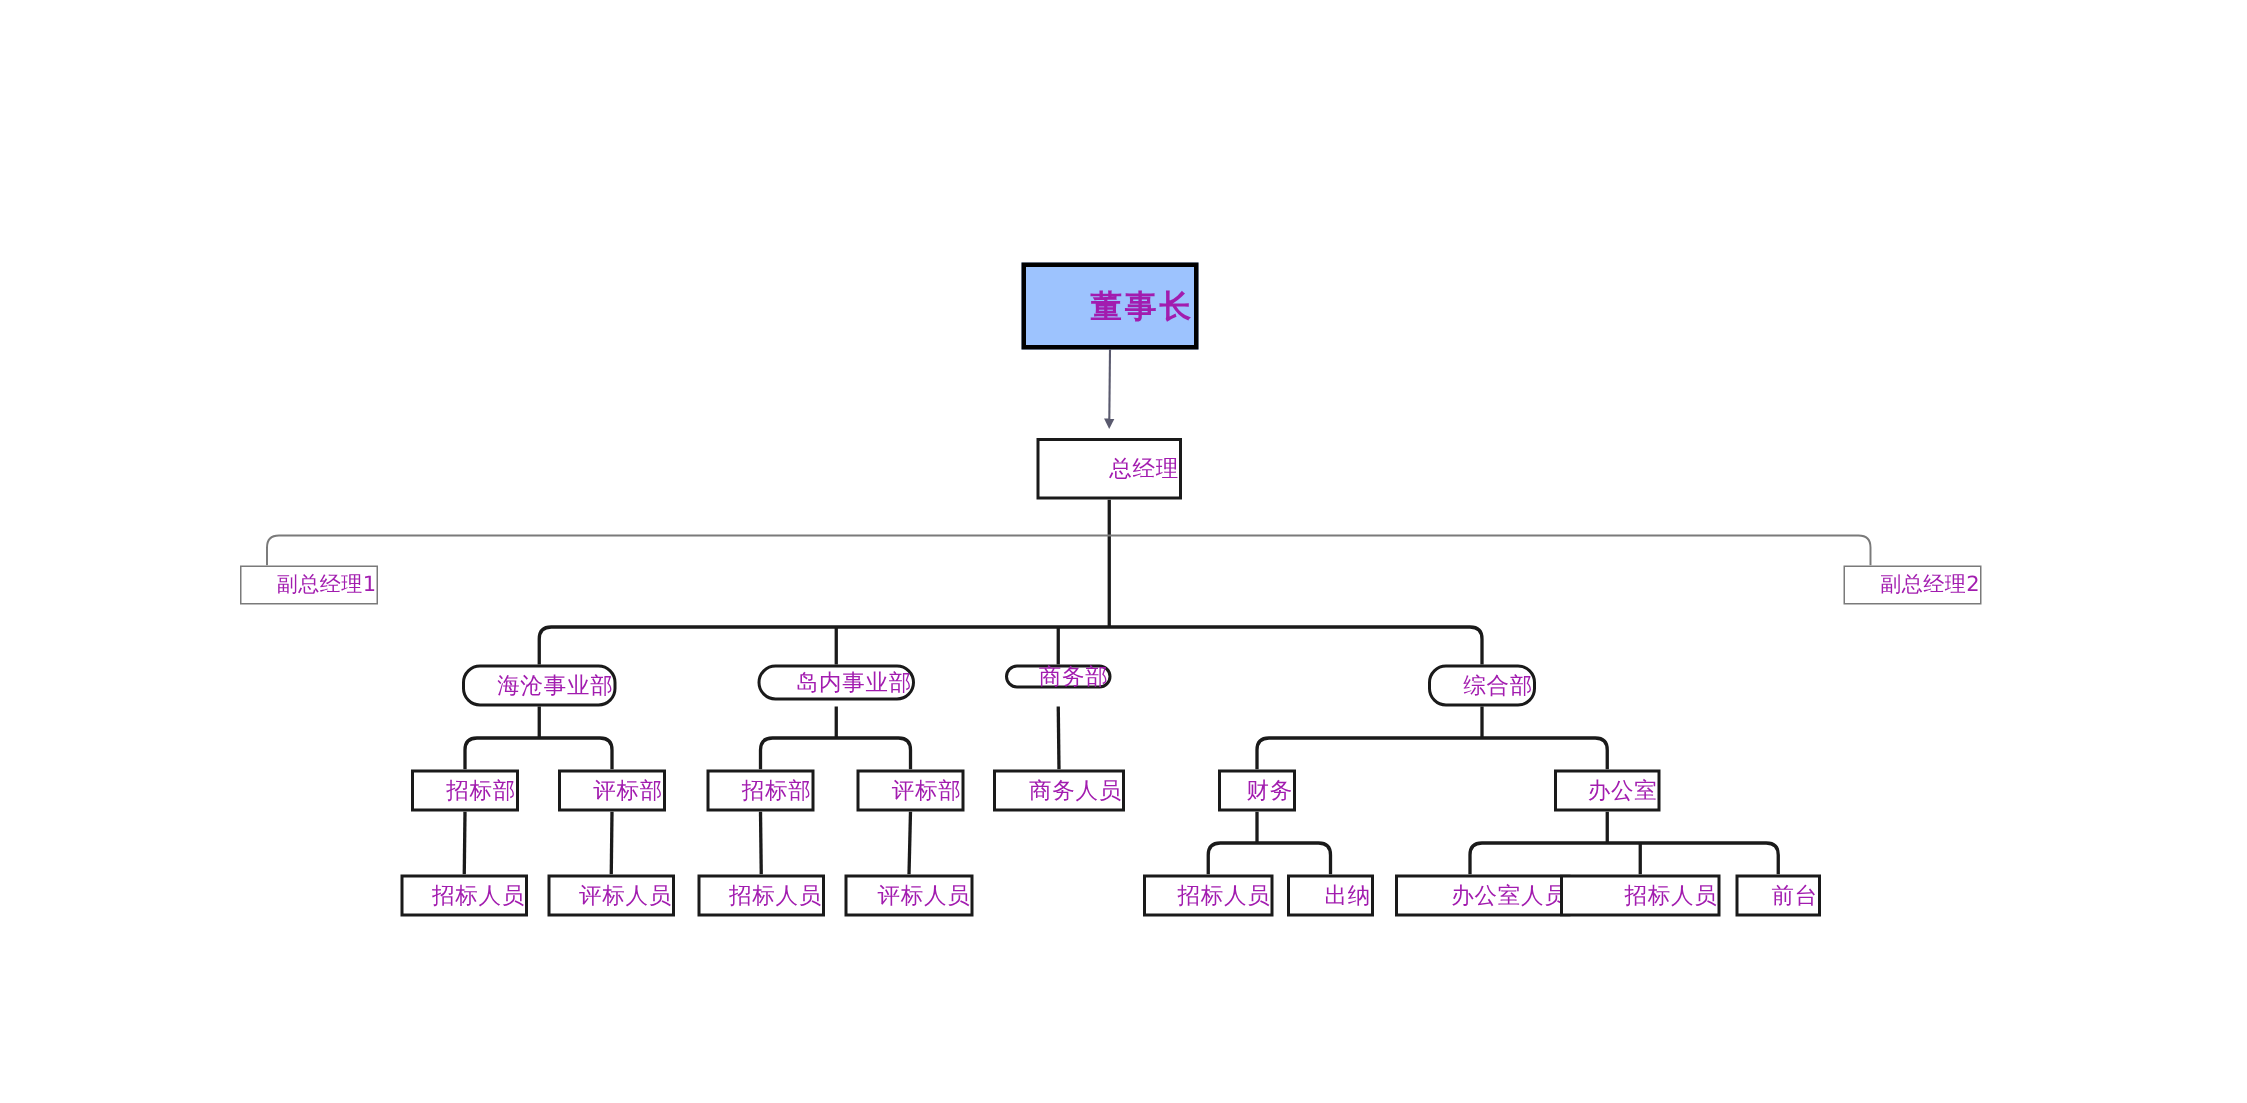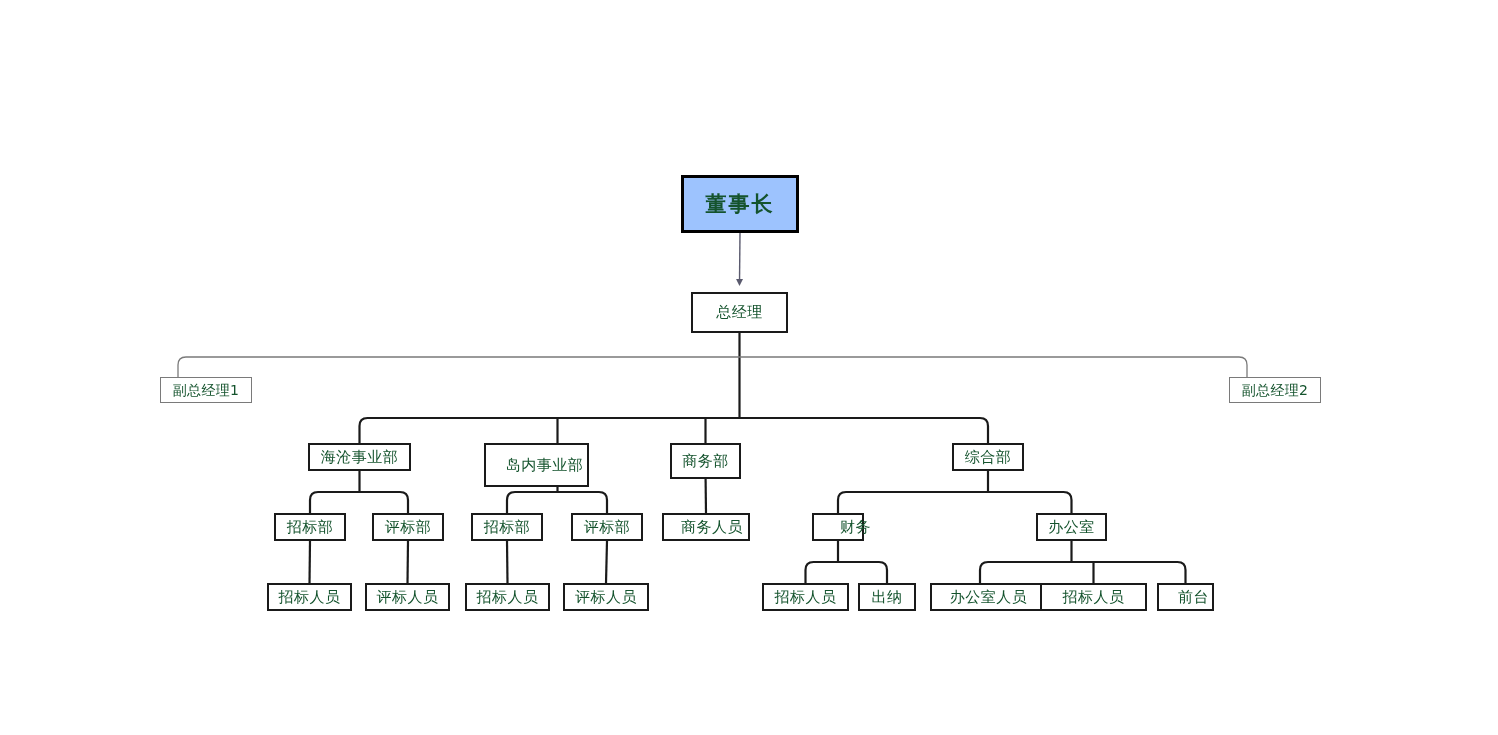--- a/index.html
+++ b/index.html
@@ -24,43 +24,44 @@
     top: 0;
     width: 1498px;
     height: 735px;
     pointer-events: none;
   }
   .node {
     position: absolute;
     box-sizing: border-box;
     display: flex;
     align-items: center;
-    justify-content: center;
+    justify-content: flex-end;
     background: #ffffff;
     border: 2px solid #1a1a1a;
-    color: #14532d;
+    color: #a21caf;
     font-size: 15px;
     line-height: 1;
     white-space: nowrap;
     letter-spacing: 0.5px;
   }
   .node.root {
     background: #9dc3fe;
     border: 3px solid #000000;
     font-size: 21px;
     font-weight: bold;
     letter-spacing: 2px;
   }
   .node.thin {
     border: 1px solid #7a7a7a;
     font-size: 14px;
     letter-spacing: 0.3px;
   }
   .node.lvl2 {
     font-size: 15px;
+    border-radius: 12px;
   }
 </style>
 </head>
 <body>
 
 <div id="canvas">
   <svg id="connectors" viewBox="0 0 1498 735" xmlns="http://www.w3.org/2000/svg">
     <defs>
       <marker id="arrowhead" markerWidth="8" markerHeight="8" refX="4" refY="4" orient="auto" markerUnits="userSpaceOnUse">
         <path d="M0,0.5 L7,4 L0,7.5 z" fill="#5a5a6e"></path>
@@ -100,24 +101,24 @@
       </div>
       <div class="node thin" style="left: 160px; top: 377px; width: 92px; height: 26px;">
         <span>副总经理1</span>
       </div>
       <div class="node thin" style="left: 1229px; top: 377px; width: 92px; height: 26px;">
         <span>副总经理2</span>
       </div>
       <div class="node lvl2" style="left: 308px; top: 443px; width: 103px; height: 28px;">
         <span>海沧事业部</span>
       </div>
-      <div class="node lvl2" style="left: 484px; top: 443px; width: 105px; height: 44px; padding-left: 16px;">
+      <div class="node lvl2" style="left: 505px; top: 443px; width: 105px; height: 24px; padding-left: 16px;">
         <span>岛内事业部</span>
       </div>
-      <div class="node lvl2" style="left: 670px; top: 443px; width: 71px; height: 36px;">
+      <div class="node lvl2" style="left: 670px; top: 443px; width: 71px; height: 16px;">
         <span>商务部</span>
       </div>
       <div class="node lvl2" style="left: 952px; top: 443px; width: 72px; height: 28px;">
         <span>综合部</span>
       </div>
       <div class="node " style="left: 274px; top: 513px; width: 72px; height: 28px;">
         <span>招标部</span>
       </div>
       <div class="node " style="left: 372px; top: 513px; width: 72px; height: 28px;">
         <span>评标部</span>

